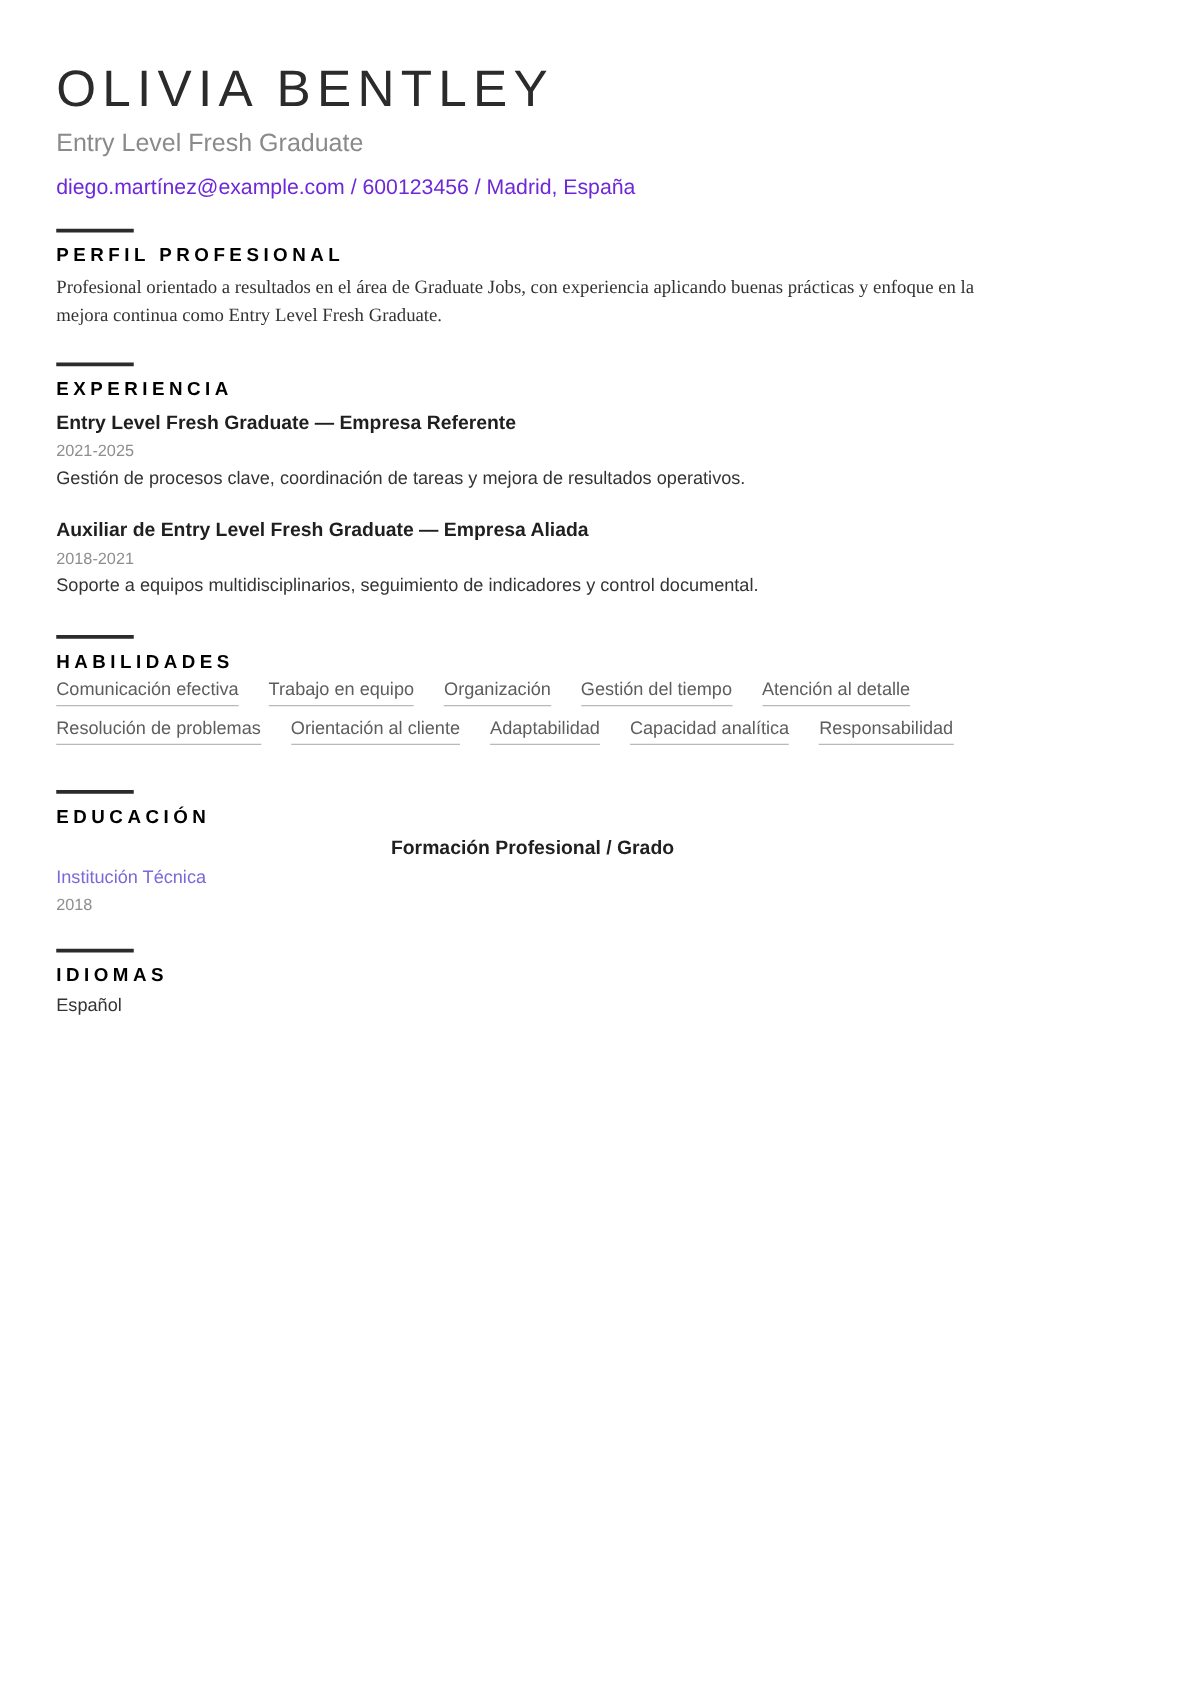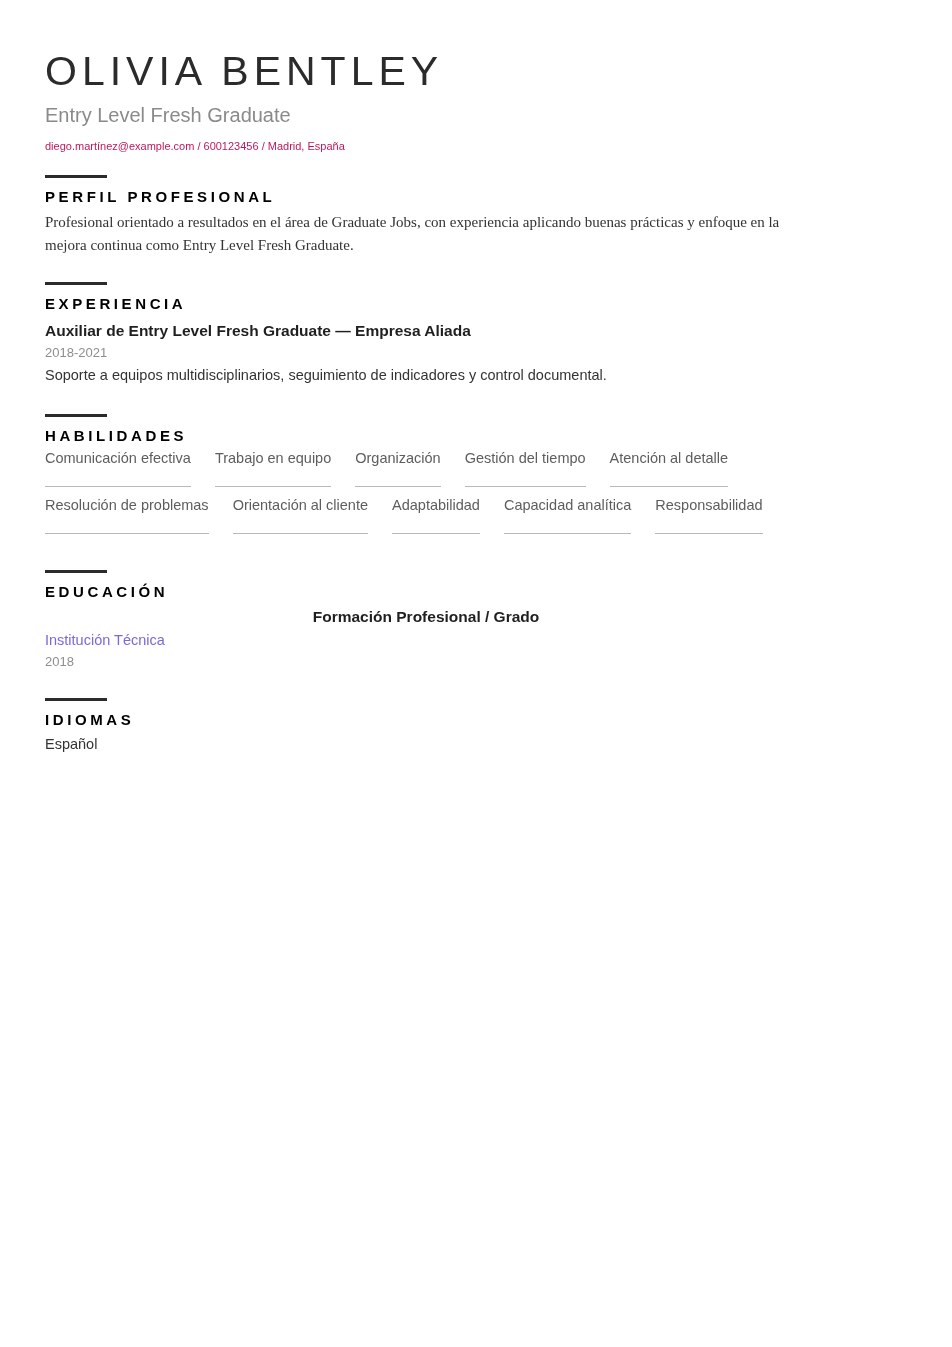--- a/index.html
+++ b/index.html
@@ -33,22 +33,22 @@
     line-height: 1.15;
   }
   .headline {
     font-size: 20px;
     color: #8a8a8a;
     font-weight: 400;
     margin: 8px 0 0 0;
     line-height: 1.2;
   }
   .contact {
-    font-size: 11px;
-    color: #be185d;
+    font-size: 17px;
+    color: #6d28d9;
     margin: 12px 0 0 0;
     line-height: 1.3;
   }
 
   
   .section {
     margin-top: 22px;
   }
   .rule {
     width: 62px;
@@ -104,21 +104,21 @@
     display: flex;
     flex-wrap: wrap;
     margin-top: 6px;
     max-width: 870px;
   }
   .skill {
     font-size: 14.5px;
     color: #5d5d5d;
     border-bottom: 1px solid #b9b9b9;
     margin: 0 24px 10px 0;
-    padding-bottom: 20px;
+    padding-bottom: 4px;
     white-space: nowrap;
   }
 
   
   .edu-degree {
     font-size: 15.5px;
     font-weight: 700;
     color: #1f1f1f;
     margin: 6px 0 0 0;
     line-height: 1.4;
@@ -163,20 +163,25 @@
   <div class="section profile">
     <div class="rule"></div>
     <div class="section-title">PERFIL PROFESIONAL</div>
     <p class="body-text">Profesional orientado a resultados en el área de Graduate Jobs, con experiencia aplicando buenas prácticas y enfoque en la mejora continua como Entry Level Fresh Graduate.</p>
   </div>
 
   <div class="section experience">
     <div class="rule"></div>
     <div class="section-title">EXPERIENCIA</div>
 
+    <div class="job">
+      <div class="job-title">Entry Level Fresh Graduate — Empresa Referente</div>
+      <div class="job-dates">2021-2025</div>
+      <div class="job-desc">Gestión de procesos clave, coordinación de tareas y mejora de resultados operativos.</div>
+    </div>
 
     <div class="job">
       <div class="job-title">Auxiliar de Entry Level Fresh Graduate — Empresa Aliada</div>
       <div class="job-dates">2018-2021</div>
       <div class="job-desc">Soporte a equipos multidisciplinarios, seguimiento de indicadores y control documental.</div>
     </div>
   </div>
 
   <div class="section skills-sec">
     <div class="rule"></div>

